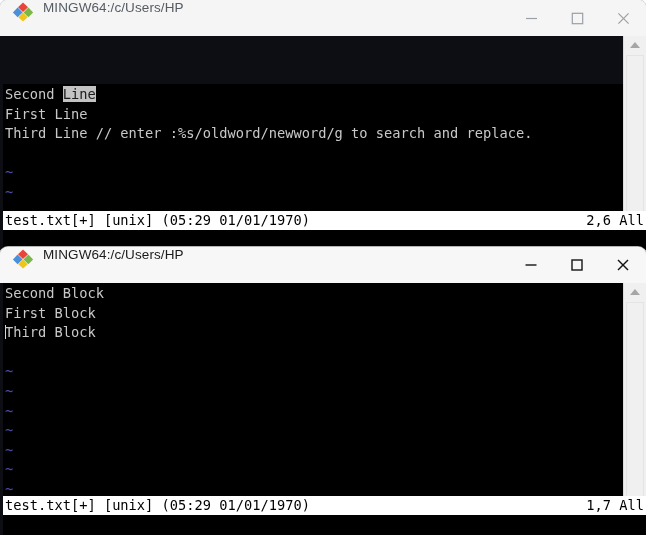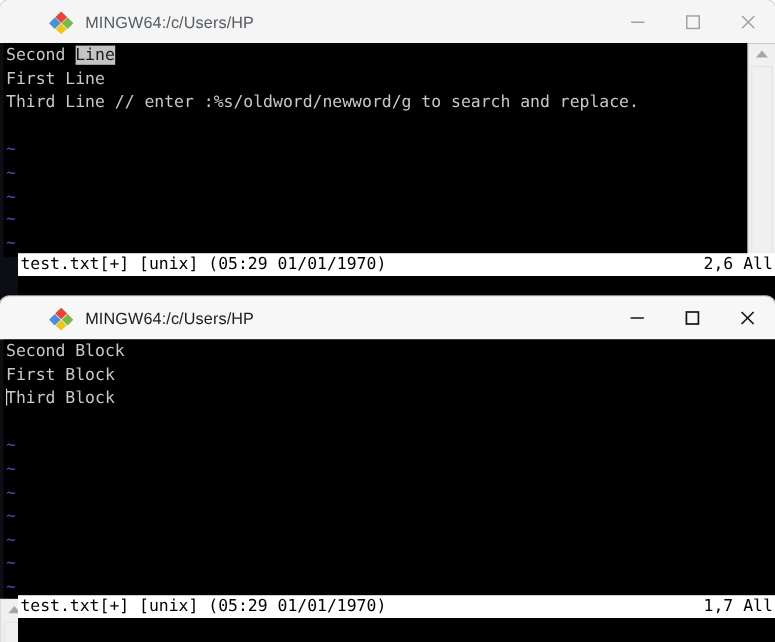--- a/index.html
+++ b/index.html
@@ -45,23 +45,21 @@
     box-shadow: 0 1px 6px rgba(0,0,0,0.38), 0 0 0 1px #cfcfcf;
   }
 
   .titlebar {
     position: relative;
     height: 36px;
     background: #f5f5f5;
     border-top-left-radius: 8px;
     border-top-right-radius: 8px;
     display: flex;
-    align-items: center;
     user-select: none;
-    padding-left: 28px;
   }
   .win-front .titlebar { background: #f7f7f7; }
 
   .app-icon {
     width: 22px;
     height: 22px;
     margin-left: 12px;
     margin-right: 9px;
     flex: 0 0 auto;
     position: relative;
@@ -114,21 +112,21 @@
     flex: 1 1 auto;
     min-width: 0;
     overflow: hidden;
     font-family: "DejaVu Sans Mono", monospace;
     font-size: 13.7px;
     line-height: 19.6px;
     color: #c8c8c8;
     padding-top: 1px;
     white-space: pre;
   }
-  .win-back .term { height: 177px; }
+  .win-back .term { height: 177px; margin-top: 48px; }
   .win-front .term { height: 215px; }
 
   .line { height: 19.6px; padding-left: 2px; }
   .tilde { color: #4b4ba8; }
 
   .hl {
     background: #c3c3c3;
     color: #1b1b1b;
   }
 
@@ -177,21 +175,21 @@
     box-sizing: border-box;
   }
 
   .win-back .statusline { bottom: 19.6px; }
   .win-back .cmdline { bottom: 0px; }
   .win-front .statusline { bottom: 19.6px; }
   .win-front .cmdline { bottom: 0px; }
 
   .term-bottomstack {
     position: absolute;
-    left: 15px;
+    left: 3px;
     right: 0;
     bottom: 0;
     height: 39.2px;
   }
 
   
   .scrollbar {
     width: 23px;
     flex: 0 0 auto;
     background: #f0f0f0;
@@ -228,21 +226,21 @@
     left: 2px;
     right: 2px;
     top: 19px;
     bottom: 19px;
     background: #f0f0f0;
     border: 1px solid #e4e4e4;
     box-sizing: border-box;
   }
 
   .win-back .term-wrap { height: 214px; }
-  .win-front .term-wrap { height: 252px; flex-direction: column; }
+  .win-front .term-wrap { height: 252px; }
   .win-back .scrollbar { height: 214px; }
   .win-front .scrollbar { height: 252px; }
 </style>
 </head>
 <body>
 
 <div id="stage">
 
   <div class="window win-back">
     <div class="titlebar">

